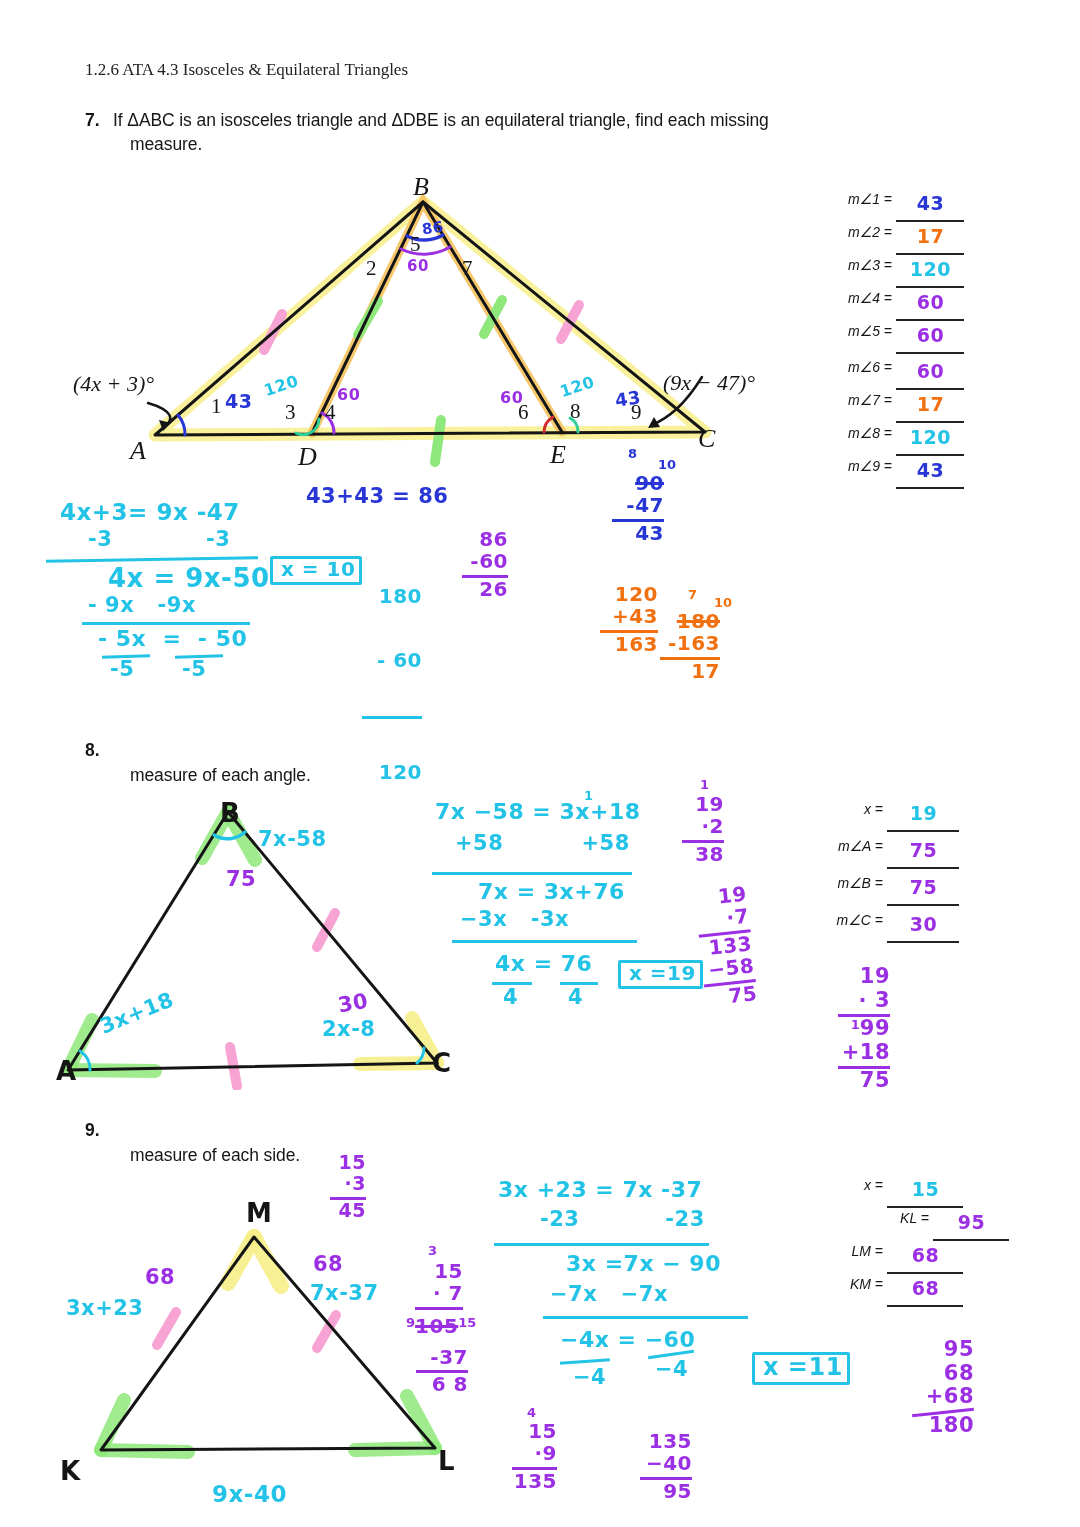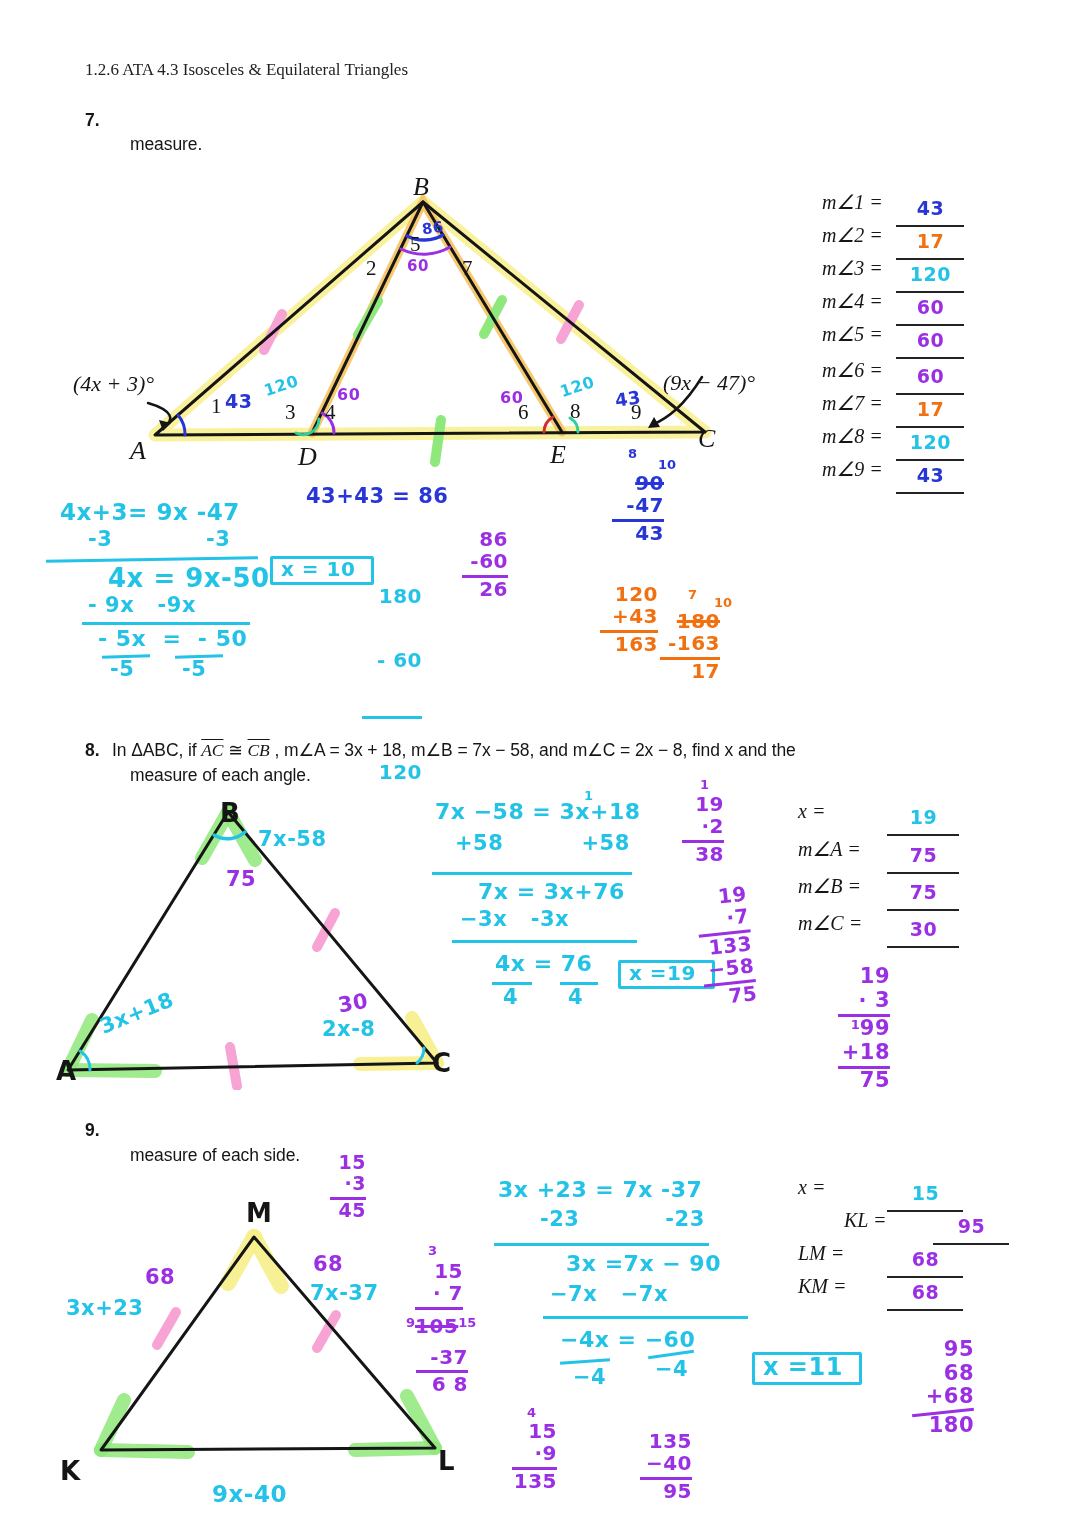--- a/index.html
+++ b/index.html
@@ -10,39 +10,40 @@
   .b{font-weight:bold}
   .pre{white-space:pre}
   .hw{font-family:"DejaVu Sans",sans-serif;font-weight:700;font-size:20px;line-height:1.05;letter-spacing:.5px}
   .cy{color:#22c3e6}.bl{color:#2936d6}.pu{color:#9b2fe3}.or{color:#f1700f}.bk{color:#151515}
   .col{text-align:right}
   .col>div{line-height:1.12}
   .bar{border-top:3px solid currentColor;margin-top:2px}
   .fbar{border-top:3px solid;height:0}
   .st{text-decoration:line-through;text-decoration-thickness:2.5px}
   .sup{font-size:13px;vertical-align:6px;letter-spacing:0}
-  .boxed{border:3px solid #22c3e6;padding:0 16px 2px 8px;border-radius:2px}
+  .boxed{border:3px solid #22c3e6;padding:0 4px 2px 8px;border-radius:2px}
   .blank{display:inline-block;border-bottom:2px solid #222;text-align:center;height:26px;vertical-align:-6px}
   .ptxt{font-size:17.5px;letter-spacing:-0.1px}
-  .anslab{font-family:Liberation Serif, serif;font-style:italic;font-size:20px;display:inline-block;text-align:left}
+  .anslab{font-family:Liberation Sans, sans-serif;font-style:italic;font-size:14px;display:inline-block;text-align:right}
   .ovl{text-decoration:overline}
   [data-color="blue"]{color:#2936d6}
   [data-color="cyan"]{color:#22c3e6}
   [data-color="purple"]{color:#9b2fe3}
   [data-color="orange"]{color:#f1700f}
   svg line,svg path{stroke-linecap:round}
 </style>
 </head>
 <body>
 
 <div id="page">
 
   <div class="a ser" style="left:85px;top:60px;font-size:17px;color:#222">1.2.6 ATA 4.3 Isosceles &amp; Equilateral Triangles</div>
 
   <div class="a ptxt b" style="left:85px;top:110px">7.</div>
+  <div class="a ptxt" style="left:113px;top:110px">If  ΔABC is an isosceles triangle and ΔDBE is an equilateral triangle, find each missing</div>
   <div class="a ptxt" style="left:130px;top:134px">measure.</div>
 
   <svg class="a" style="left:60px;top:170px" width="760" height="310" viewBox="0 0 760 310">
 
     <path d="M95,265 L363,32 L645,262 Z" fill="none" stroke="#f8ef8a" stroke-width="13" opacity="0.85" stroke-linejoin="round"></path>
     <path d="M252,263 L363,32 L502,262" fill="none" stroke="#f6c35f" stroke-width="9" opacity="0.9"></path>
 
     <line x1="204" y1="180" x2="222" y2="144" stroke="#f7a3d4" stroke-width="10"></line>
     <line x1="298" y1="165" x2="318" y2="131" stroke="#8fe87b" stroke-width="10"></line>
     <line x1="424" y1="164" x2="442" y2="130" stroke="#8fe87b" stroke-width="10"></line>
@@ -150,21 +151,20 @@
   <span class="a hw or sup" style="left:688px;top:588px">7</span>
   <span class="a hw or sup" style="left:714px;top:596px">10</span>
   <div class="a hw or col" style="left:660px;top:610px;width:60px;font-size:20px">
     <div><span class="st">180</span></div>
     <div>-163</div>
     <div class="bar"></div>
     <div>17</div>
   </div>
 
   <div class="a ptxt b" style="left:85px;top:740px">8.</div>
-  <div class="a ptxt" style="left:112px;top:740px"><span>In ΔABC, if </span><span class="ser it ovl">AC</span><span> ≅ </span><span class="ser it ovl">CB</span><span> , m∠A = 3x + 18, m∠B = 7x − 58, and m∠C = 2x − 8, find x and the</span></div>
   <div class="a ptxt" style="left:130px;top:765px">measure of each angle.</div>
 
   <svg class="a" style="left:40px;top:790px" width="430" height="300" viewBox="0 0 430 300">
     <line x1="162" y1="68" x2="188" y2="22" stroke="#8fe87b" stroke-width="14" opacity="0.85"></line>
     <line x1="188" y1="22" x2="215" y2="70" stroke="#8fe87b" stroke-width="14" opacity="0.85"></line>
     <line x1="28" y1="280" x2="52" y2="230" stroke="#8fe87b" stroke-width="14" opacity="0.85"></line>
     <line x1="28" y1="280" x2="115" y2="281" stroke="#8fe87b" stroke-width="14" opacity="0.85"></line>
     <line x1="320" y1="274" x2="397" y2="273" stroke="#f8ef8a" stroke-width="14" opacity="0.9"></line>
     <line x1="397" y1="273" x2="372" y2="228" stroke="#f8ef8a" stroke-width="14" opacity="0.9"></line>
     <line x1="277" y1="157" x2="295" y2="123" stroke="#f7a3d4" stroke-width="10"></line>

